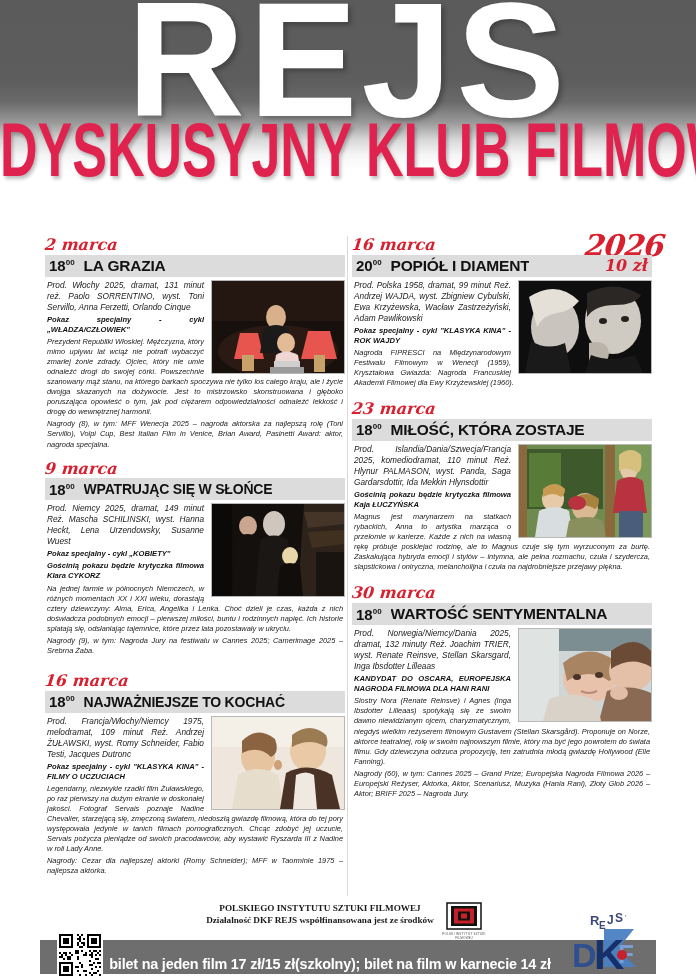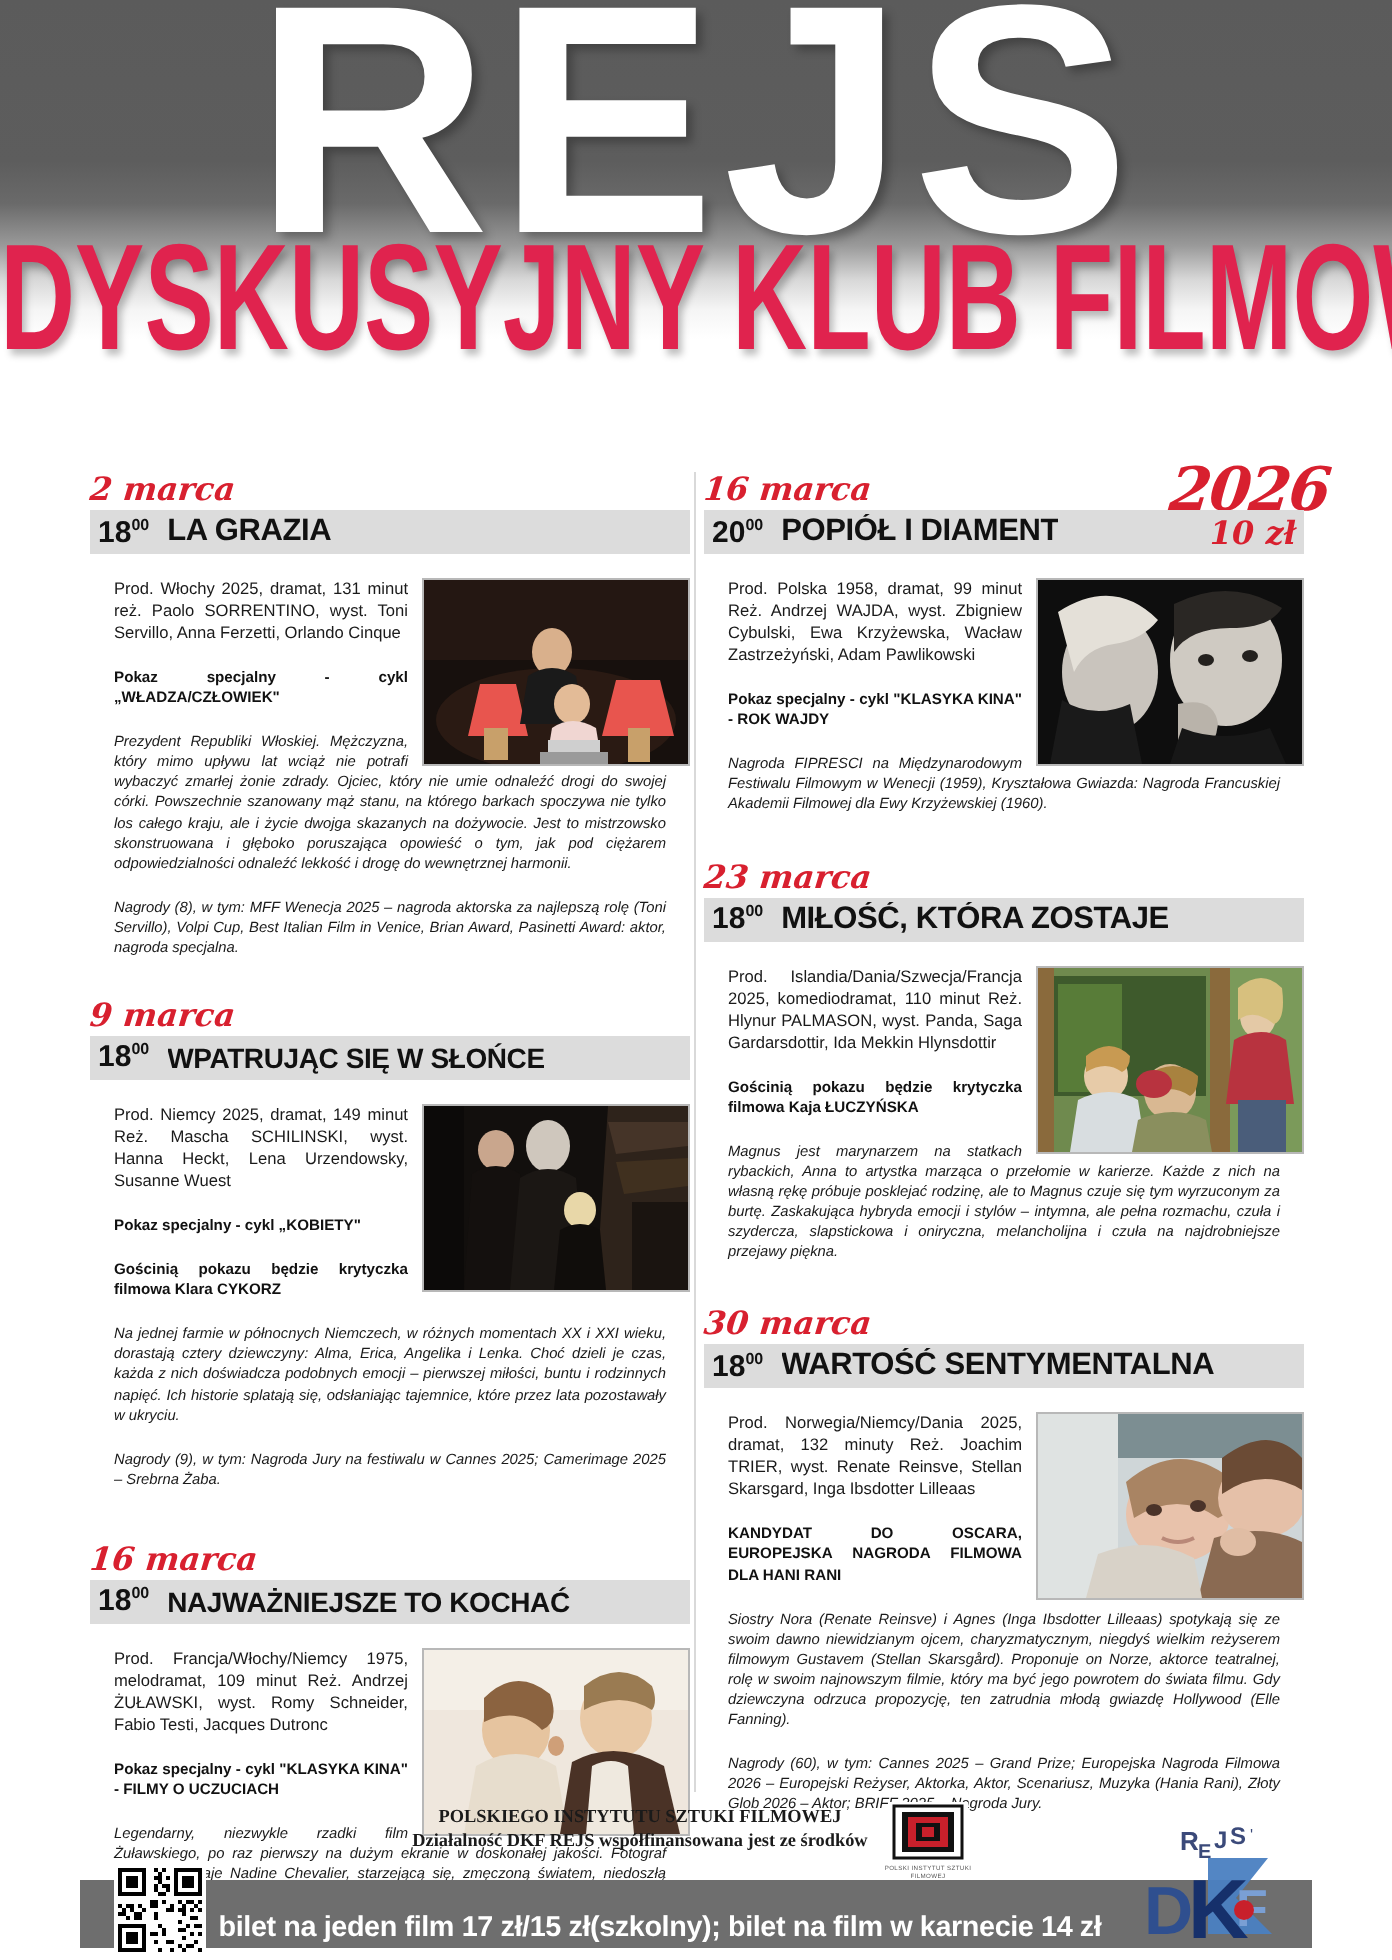--- a/index.html
+++ b/index.html
@@ -133,21 +133,21 @@
     margin-left: auto;
     font-family: "DejaVu Serif", serif;
     font-style: italic;
     font-weight: bold;
     font-size: 16px;
     color: #d8202f;
     white-space: nowrap;
   }
 
   .body { position: relative; }
-  .body p { margin: 12px; }
+  .body p { margin: 2px; font-style: italic; }
 
   .meta {
     font-size: 8.3px;
     line-height: 1.33;
     color: #1a1a1a;
     text-align: justify;
   }
   .cycle {
     font-size: 7.6px;
     font-weight: bold;

